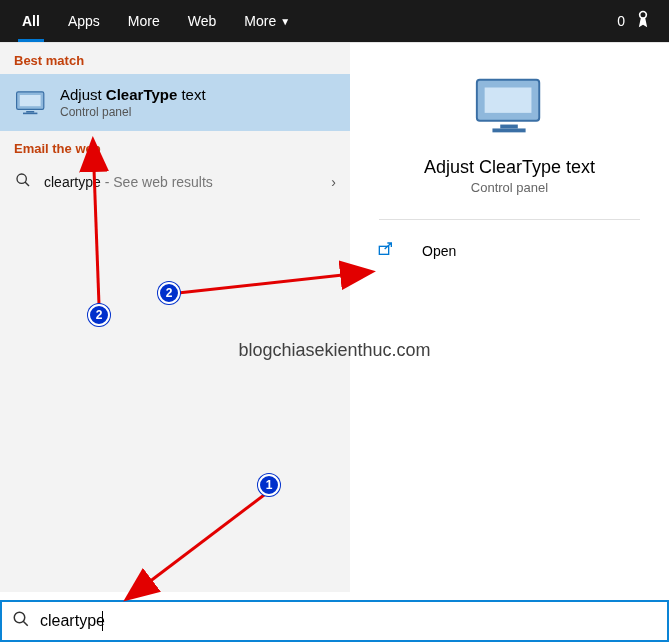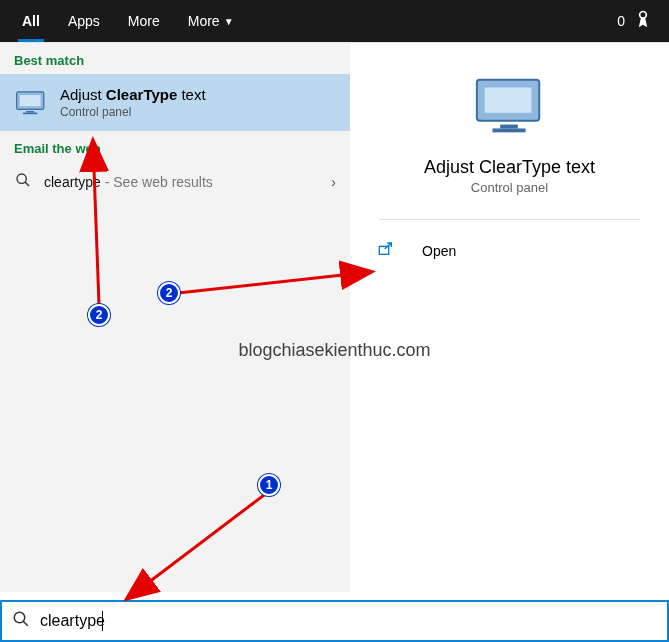--- a/index.html
+++ b/index.html
@@ -56,21 +56,21 @@
     position: relative;
     display: flex;
     flex-direction: column;
     align-items: center;
   }
 
   .section-label {
     font-size: 13px;
     font-weight: 600;
     padding: 10px 14px 6px;
-    color: #15803d;
+    color: #c2410c;
   }
 
   .best-match {
     background: #bcd8ee;
     display: flex;
     align-items: center;
     padding: 12px 14px;
     gap: 12px;
     cursor: pointer;
   }
@@ -177,20 +177,23 @@
 
 <div class="tabbar">
   <div class="tab active">
       <span>All</span>
     </div>
   <div class="tab">
       <span>Apps</span>
     </div>
   <div class="tab">
       <span>More</span>
+    </div>
+  <div class="tab">
+      <span>Web</span>
     </div>
   <div class="tab">
     <span>More</span>
     <span class="chev">▼</span>
   </div>
   <div class="tabbar-spacer"></div>
   <div class="tabbar-right">
     <span class="count">0</span>
     <span class="award-icon">
       <svg viewBox="0 0 24 24">

